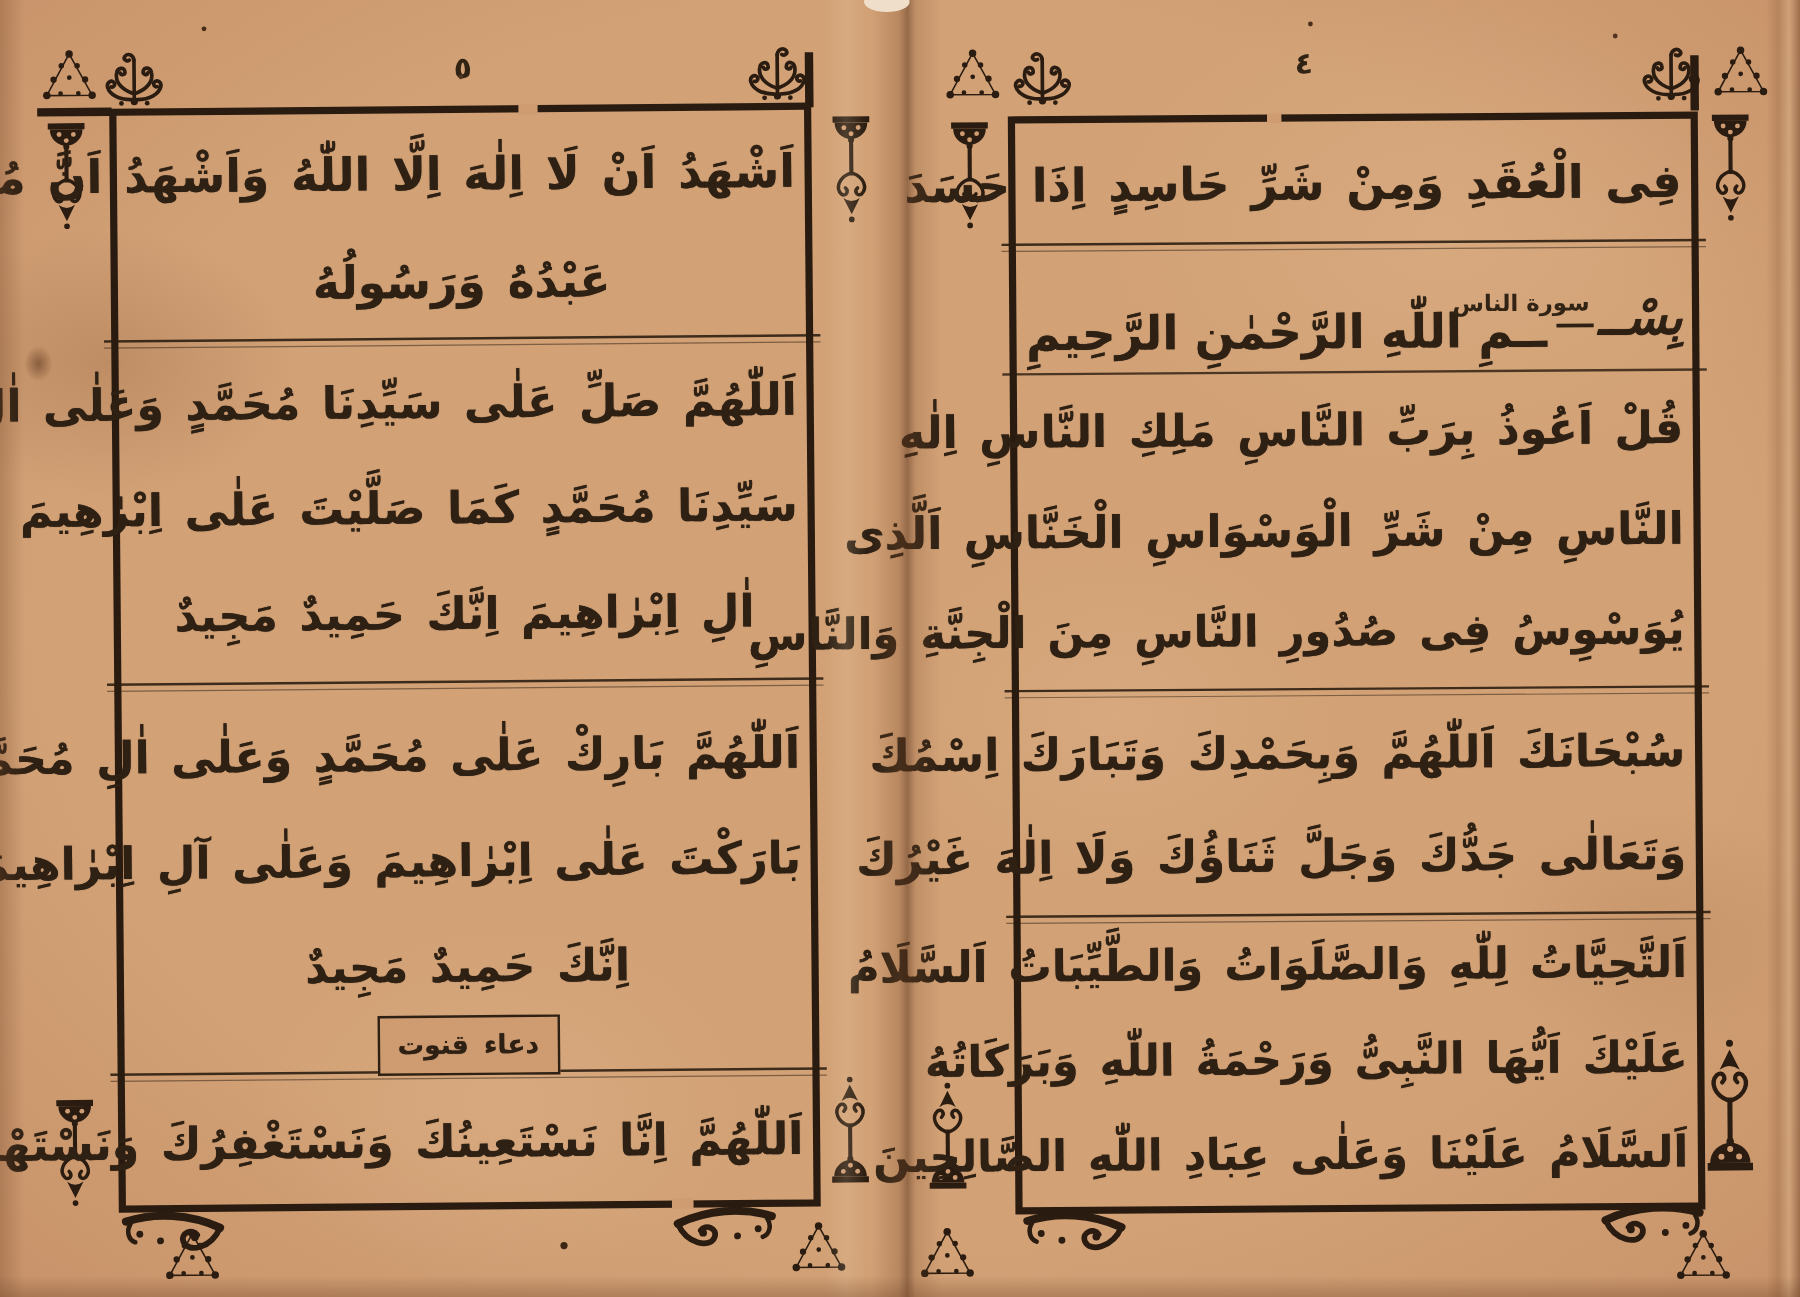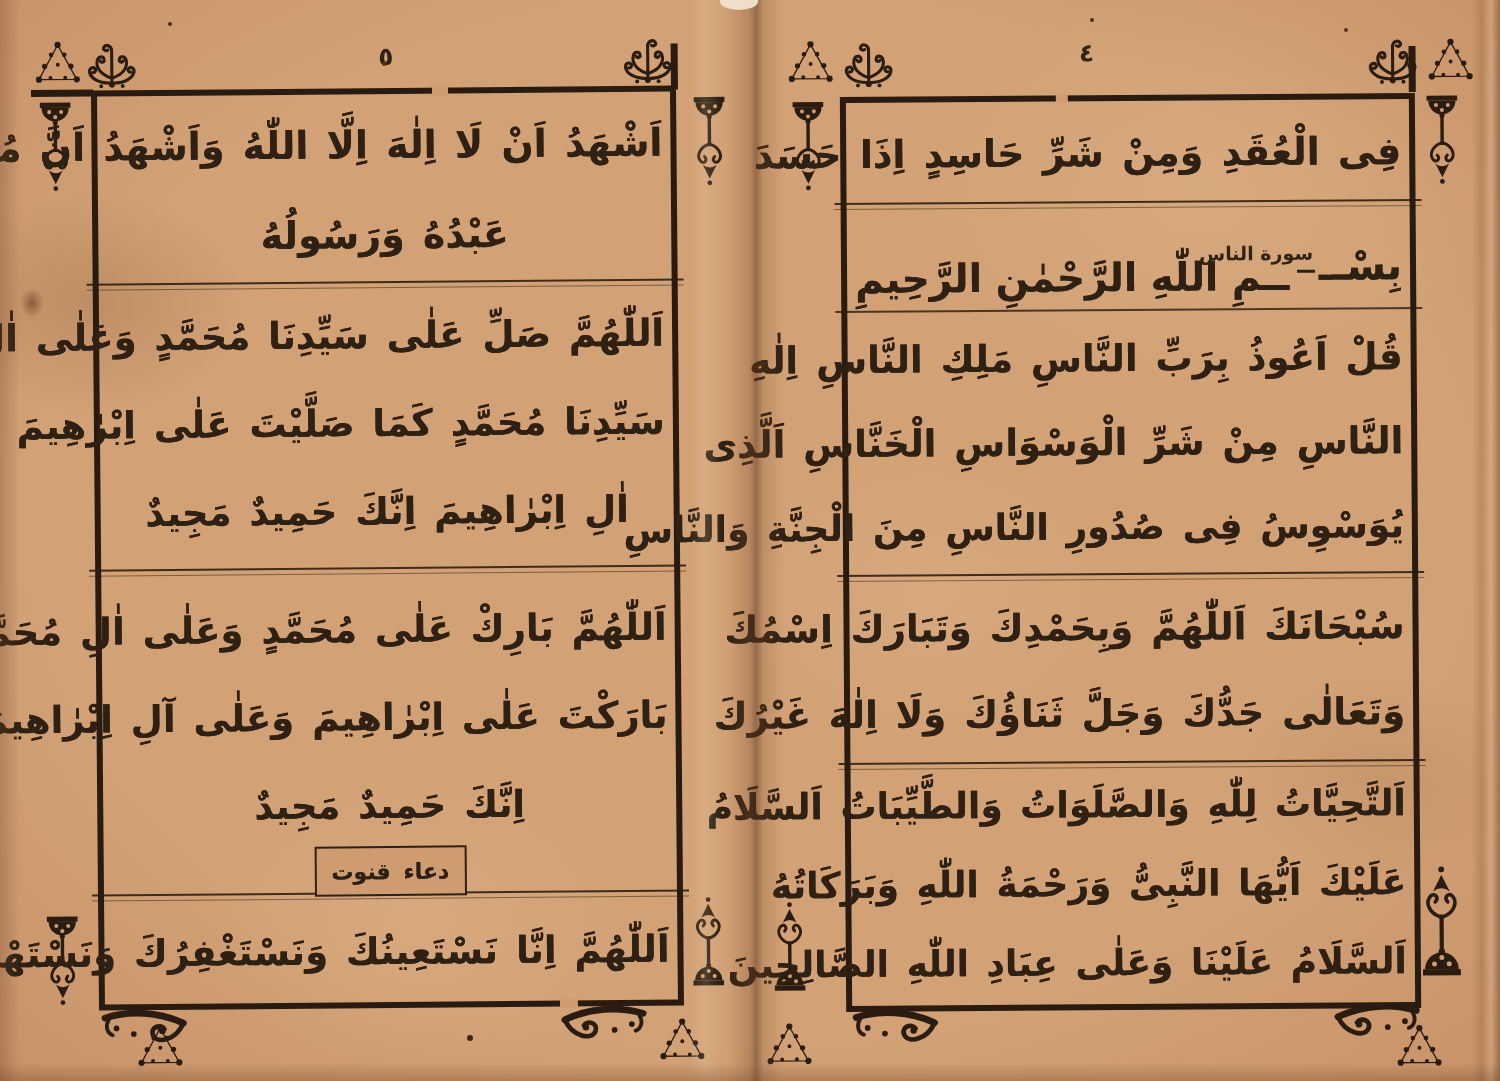--- a/index.html
+++ b/index.html
@@ -45,21 +45,21 @@
     text-shadow:0 0 .6px rgba(46,33,20,.85);white-space:nowrap;}
   .sep{position:absolute;left:-12px;right:-12px;height:4px;
     border-top:2px solid rgba(41,28,15,.88);border-bottom:1px solid rgba(41,28,15,.5);}
   .sep.single{height:0;border-bottom:none;border-top:2px solid rgba(41,28,15,.8);}
   .qbox{position:absolute;left:50%;transform:translateX(-50%);width:152px;height:50px;
     box-sizing:border-box;border:2px solid #2e2114;background:#cf9c72;z-index:2;
     display:flex;align-items:center;justify-content:center;}
   .qbox .line{font-size:22px;}
   .basmala{position:absolute;left:8px;right:8px;display:flex;direction:rtl;align-items:flex-end;
     font-weight:bold;color:#2e2114;}
-  .b-start{font-size:40px;line-height:1;padding-bottom:14px;text-shadow:0 0 .6px rgba(46,33,20,.85);}
+  .b-start{font-size:40px;line-height:1;padding-bottom:14px;text-shadow:0 0 .6px rgba(46,33,20,.85);font-style:italic;}
   .b-end{font-size:39px;line-height:1;padding-bottom:4px;white-space:nowrap;text-shadow:0 0 .6px rgba(46,33,20,.85);}
   .kashida{flex:1;height:3px;background:#2e2114;margin:0 4px 27px 8px;position:relative;}
   .surah-label{position:absolute;right:10%;bottom:9px;font-size:19px;font-weight:bold;
     white-space:nowrap;color:#32241527;color:#322415;}
   .orn{position:absolute;fill:#2a1c10;stroke:none;pointer-events:none;}
   .ink-rect{position:absolute;background:#291b0f;}
   .paper-patch{position:absolute;background:#cf9c72;z-index:3;}
   .flip{transform:scaleX(-1);}
   .rot180{transform:rotate(180deg);}
 </style>

